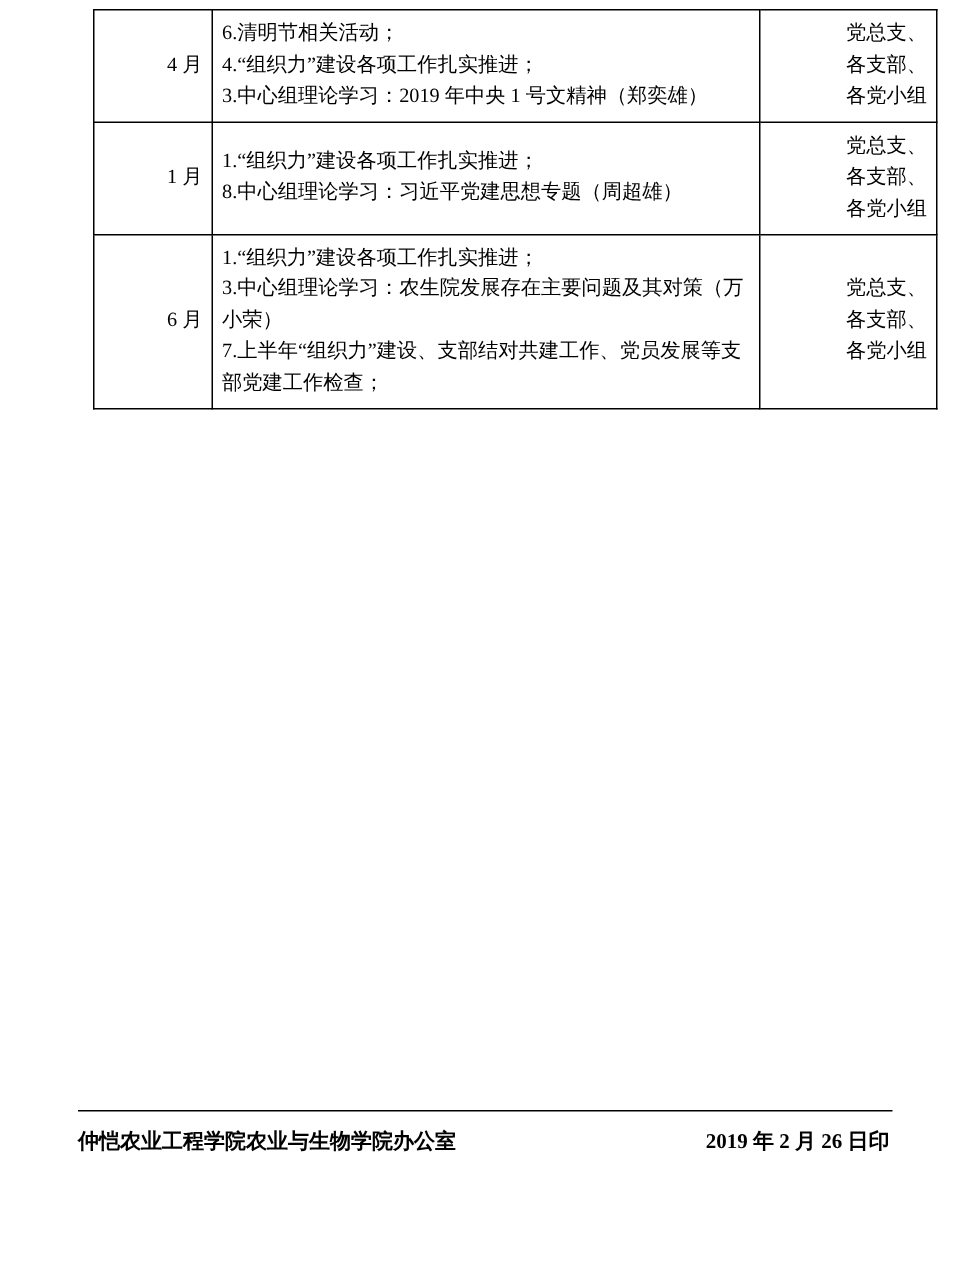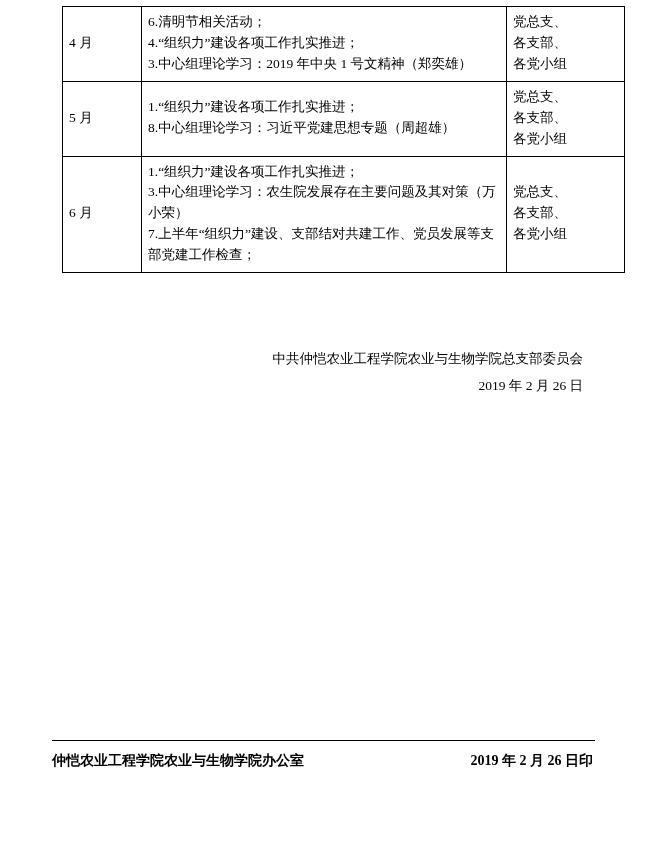--- a/index.html
+++ b/index.html
@@ -33,39 +33,39 @@
   .schedule-table td {
     border: 1px solid #000000;
     vertical-align: middle;
     padding: 5px 6px 6px 6px;
     font-size: 13.5px;
     line-height: 1.55;
     font-family: "Liberation Serif", "DejaVu Serif", serif;
   }
   .col-month {
     width: 66px;
-    text-align: left;
+    text-align: right;
   }
   .col-content {
     width: 352px;
     text-align: left;
   }
   .col-owner {
     width: 105px;
     text-align: center;
     vertical-align: top;
     padding-top: 7px;
   }
   .content-line {
     display: block;
     white-space: normal;
   }
   .owner-line {
     display: block;
-    text-align: left;
+    text-align: right;
   }
   
   .signature {
     position: absolute;
     left: 62px;
     top: 345px;
     width: 523px;
     text-align: right;
     font-size: 13.5px;
     line-height: 2.0;
@@ -119,21 +119,21 @@
           <span class="content-line">3.中心组理论学习：2019 年中央 1 号文精神（郑奕雄）</span>
         </td>
         <td class="col-owner">
           <span class="owner-line">党总支、</span>
           <span class="owner-line">各支部、</span>
           <span class="owner-line">各党小组</span>
         </td>
       </tr>
       <tr>
         <td class="col-month">
-          <span>5 月</span>
+          <span>1 月</span>
         </td>
         <td class="col-content">
           <span class="content-line">1.“组织力”建设各项工作扎实推进；</span>
           <span class="content-line">8.中心组理论学习：习近平党建思想专题（周超雄）</span>
         </td>
         <td class="col-owner">
           <span class="owner-line">党总支、</span>
           <span class="owner-line">各支部、</span>
           <span class="owner-line">各党小组</span>
         </td>
@@ -149,24 +149,20 @@
         </td>
         <td class="col-owner">
           <span class="owner-line">党总支、</span>
           <span class="owner-line">各支部、</span>
           <span class="owner-line">各党小组</span>
         </td>
       </tr>
     </tbody>
   </table>
 
-  <div class="signature">
-    <span class="sig-org">中共仲恺农业工程学院农业与生物学院总支部委员会</span>
-    <span class="sig-date">2019 年 2 月 26 日</span>
-  </div>
 
   <div class="footer-rule"></div>
 
   <div class="footer">
     <span class="f-left">仲恺农业工程学院农业与生物学院办公室</span>
     <span class="f-right">2019 年 2 月 26 日印</span>
   </div>
 
 </div>
 

